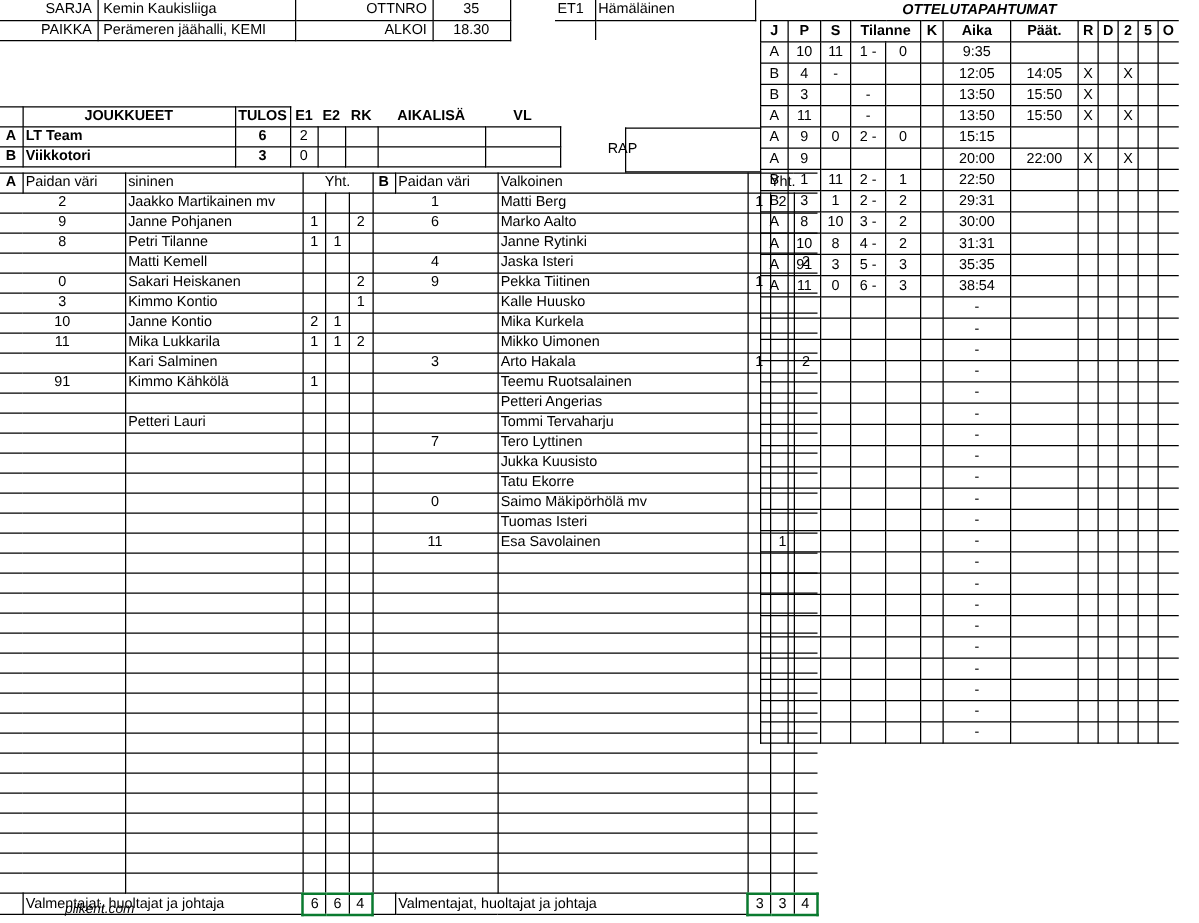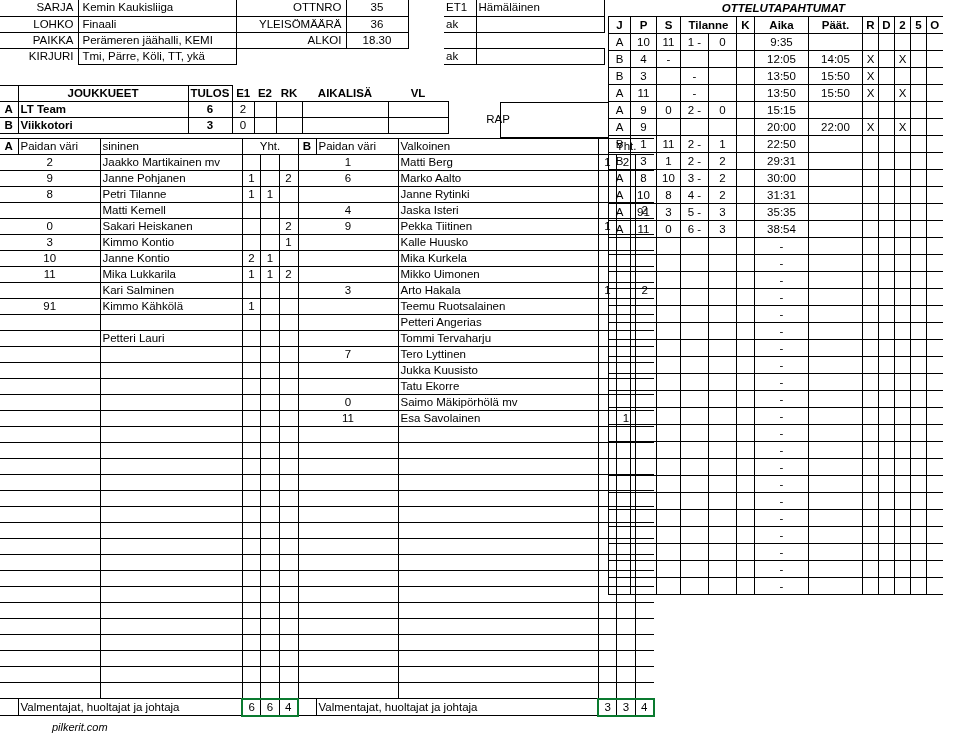--- a/index.html
+++ b/index.html
@@ -60,45 +60,27 @@
           <tr>
         <td class="lblcell" style="width:78px;border-left:none;border-top:none;">SARJA</td>
         <td class="valcell" style="width:158px;border-top:none;">Kemin Kaukisliiga</td>
         <td class="lblcell" style="width:110px;border-top:none;">OTTNRO</td>
         <td class="c" style="width:62px;border-top:none;">35</td>
         <td class="c" style="width:36px;border:none;"></td>
         <td class="l" style="width:32px;border-top:none;border-left:none;">ET1</td>
         <td class="l" style="width:128px;border-top:none;">Hämäläinen</td>
       </tr>
       <tr>
-        <td class="lblcell" style="border-left:none;">LOHKO</td>
-        <td class="valcell">Finaali</td>
-        <td class="lblcell">YLEISÖMÄÄRÄ</td>
-        <td class="c">36</td>
-        <td class="nb"></td>
-        <td class="l" style="border-left:none;">ak</td>
-        <td class="l"></td>
-      </tr>
-      <tr>
         <td class="lblcell" style="border-left:none;">PAIKKA</td>
         <td class="valcell">Perämeren jäähalli, KEMI</td>
         <td class="lblcell">ALKOI</td>
         <td class="c">18.30</td>
         <td class="nb"></td>
         <td class="l" style="border-left:none;border-bottom:none;border-top:none;"></td>
         <td class="nb"></td>
-      </tr>
-      <tr>
-        <td class="lblcell" style="border-left:none;border-bottom:none;">KIRJURI</td>
-        <td class="valcell">Tmi, Pärre, Köli, TT, ykä</td>
-        <td class="nb"></td>
-        <td class="nb"></td>
-        <td class="nb"></td>
-        <td class="l" style="border-left:none;">ak</td>
-        <td class="l"></td>
       </tr>
     </tbody>
       </table>
   </div>
 
   <div style="position:absolute;left:0;top:85px;">
     <table>
       <tbody>
           <tr>
         <td class="c" style="width:18px;border-left:none;"></td>
@@ -873,20 +855,32 @@
             <td class="c"></td>
             <td class="c"></td>
             <td class="c" style="border-right: none;"></td>
           </tr>
           <tr>
             <td class="c" colspan="2" style="border-left: none;"></td>
             <td class="l"></td>
             <td class="c"></td>
             <td class="c"></td>
             <td class="c"></td>
+            <td class="c" colspan="2"></td>
+            <td class="l">Tuomas Isteri</td>
+            <td class="c"></td>
+            <td class="c"></td>
+            <td class="c" style="border-right: none;"></td>
+          </tr>
+          <tr>
+            <td class="c" colspan="2" style="border-left: none;"></td>
+            <td class="l"></td>
+            <td class="c"></td>
+            <td class="c"></td>
+            <td class="c"></td>
             <td class="c" colspan="2">11</td>
             <td class="l">Esa Savolainen</td>
             <td class="c"></td>
             <td class="c">1</td>
             <td class="c" style="border-right: none;"></td>
           </tr>
           <tr>
             <td class="c" colspan="2" style="border-left: none;"></td>
             <td class="l"></td>
             <td class="c"></td>

